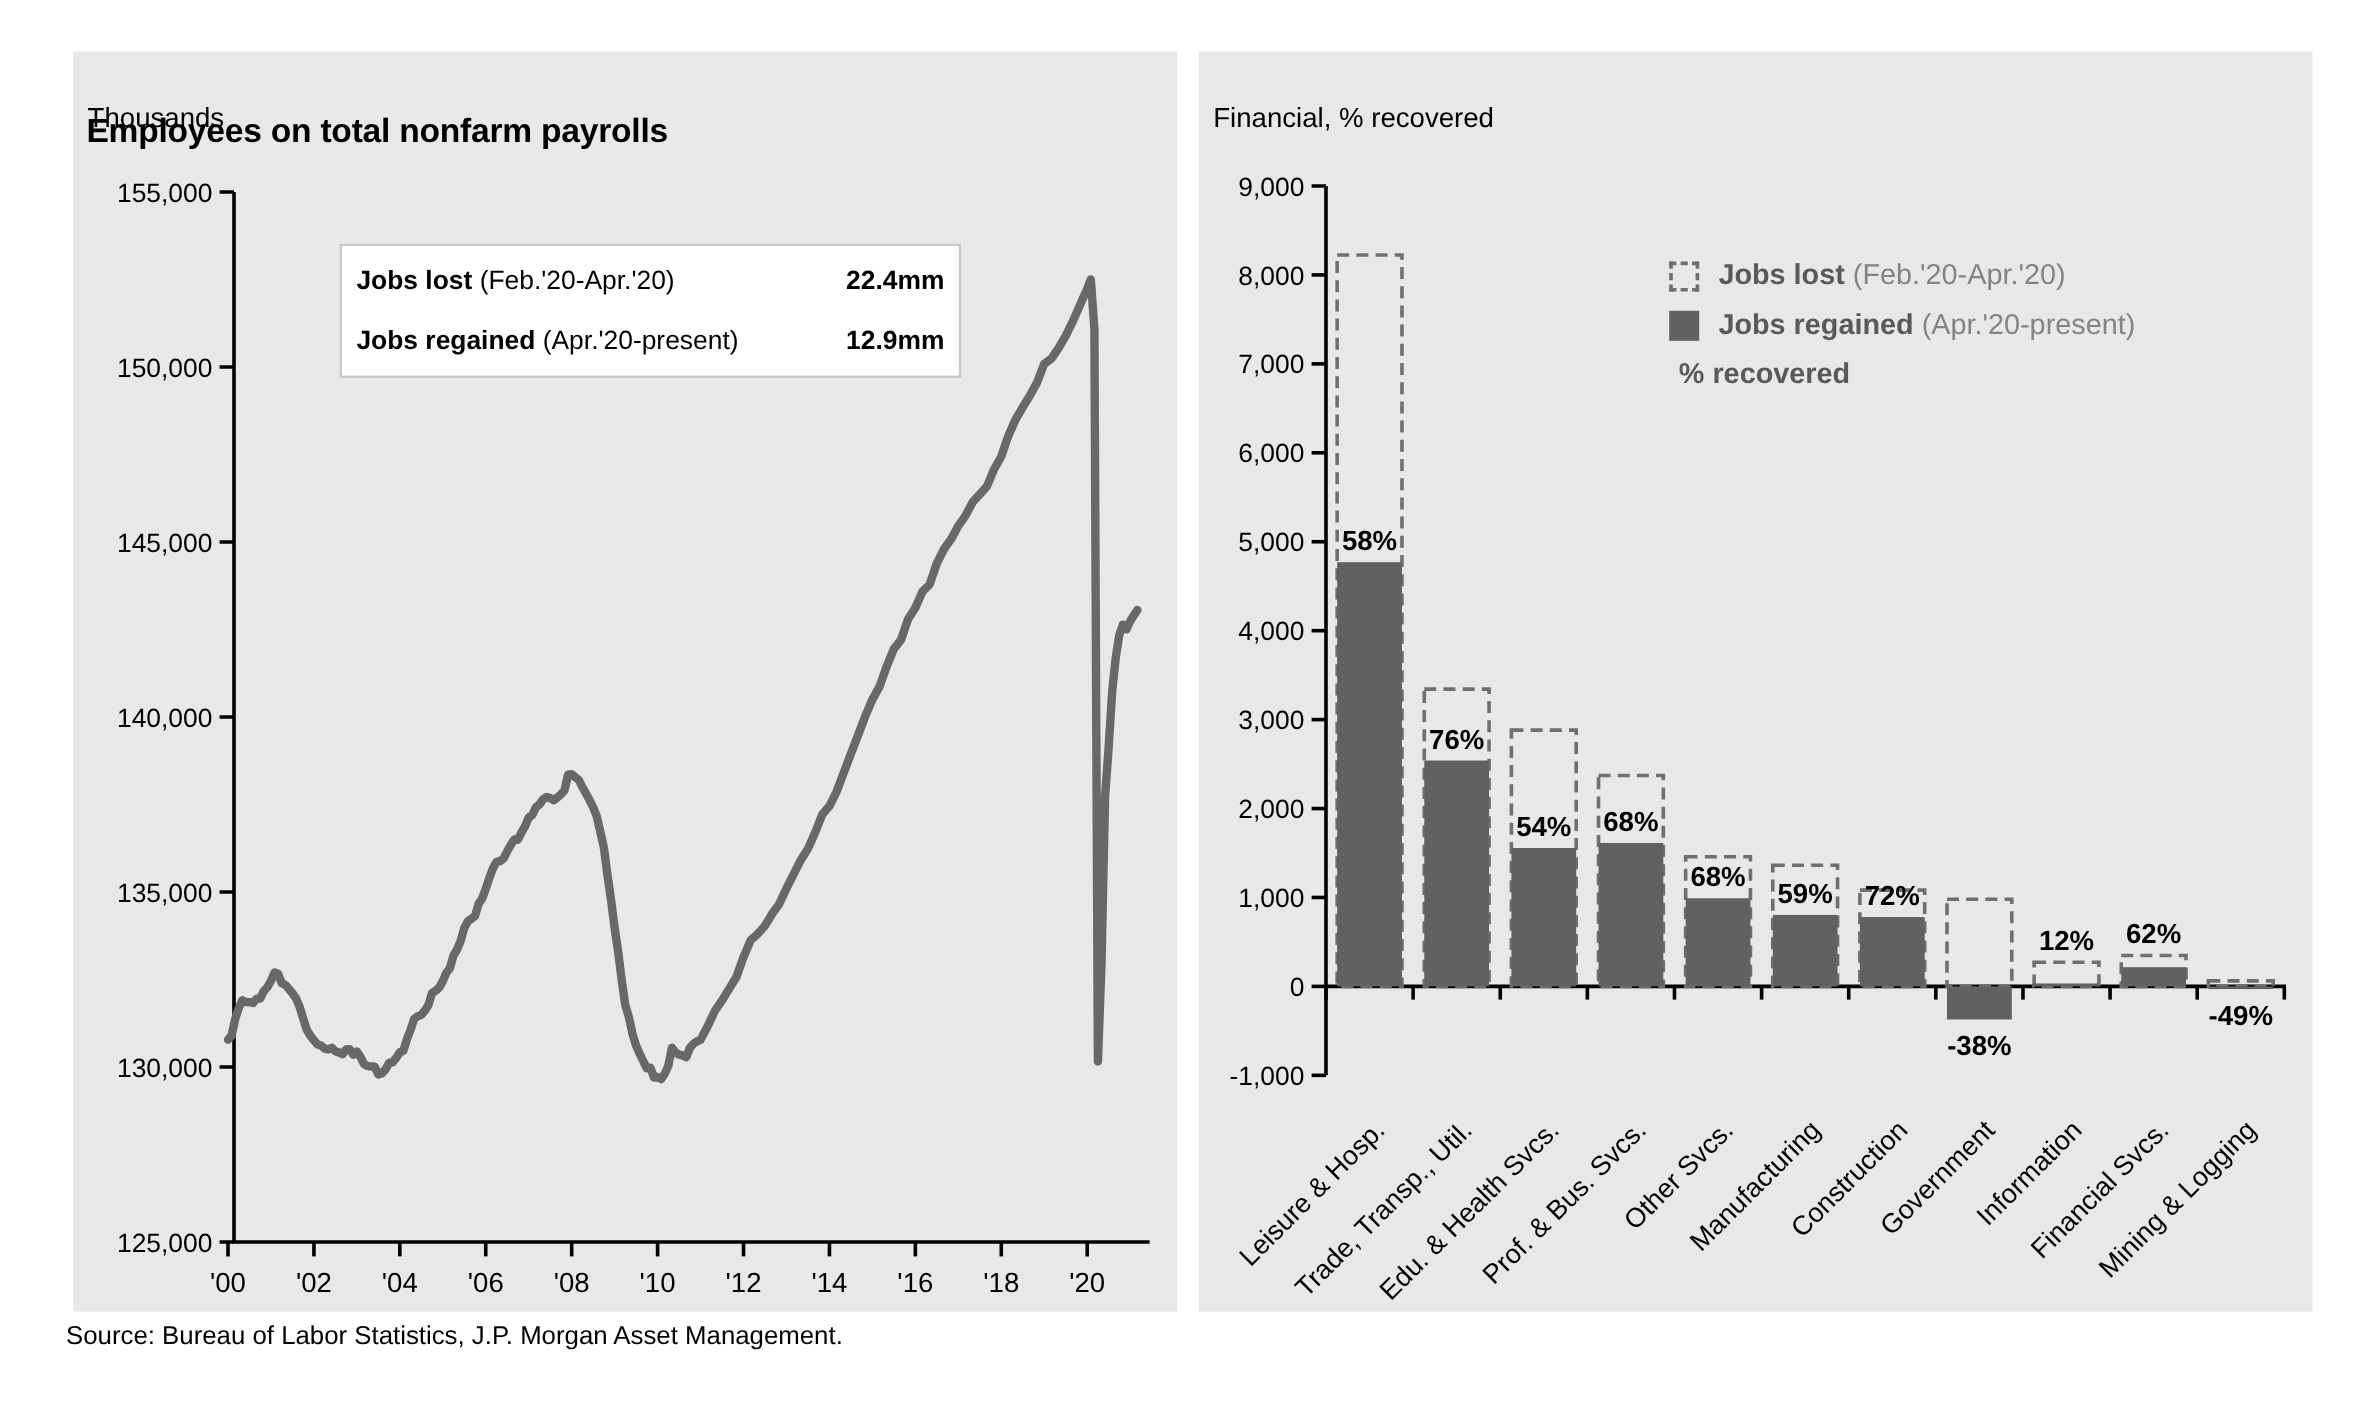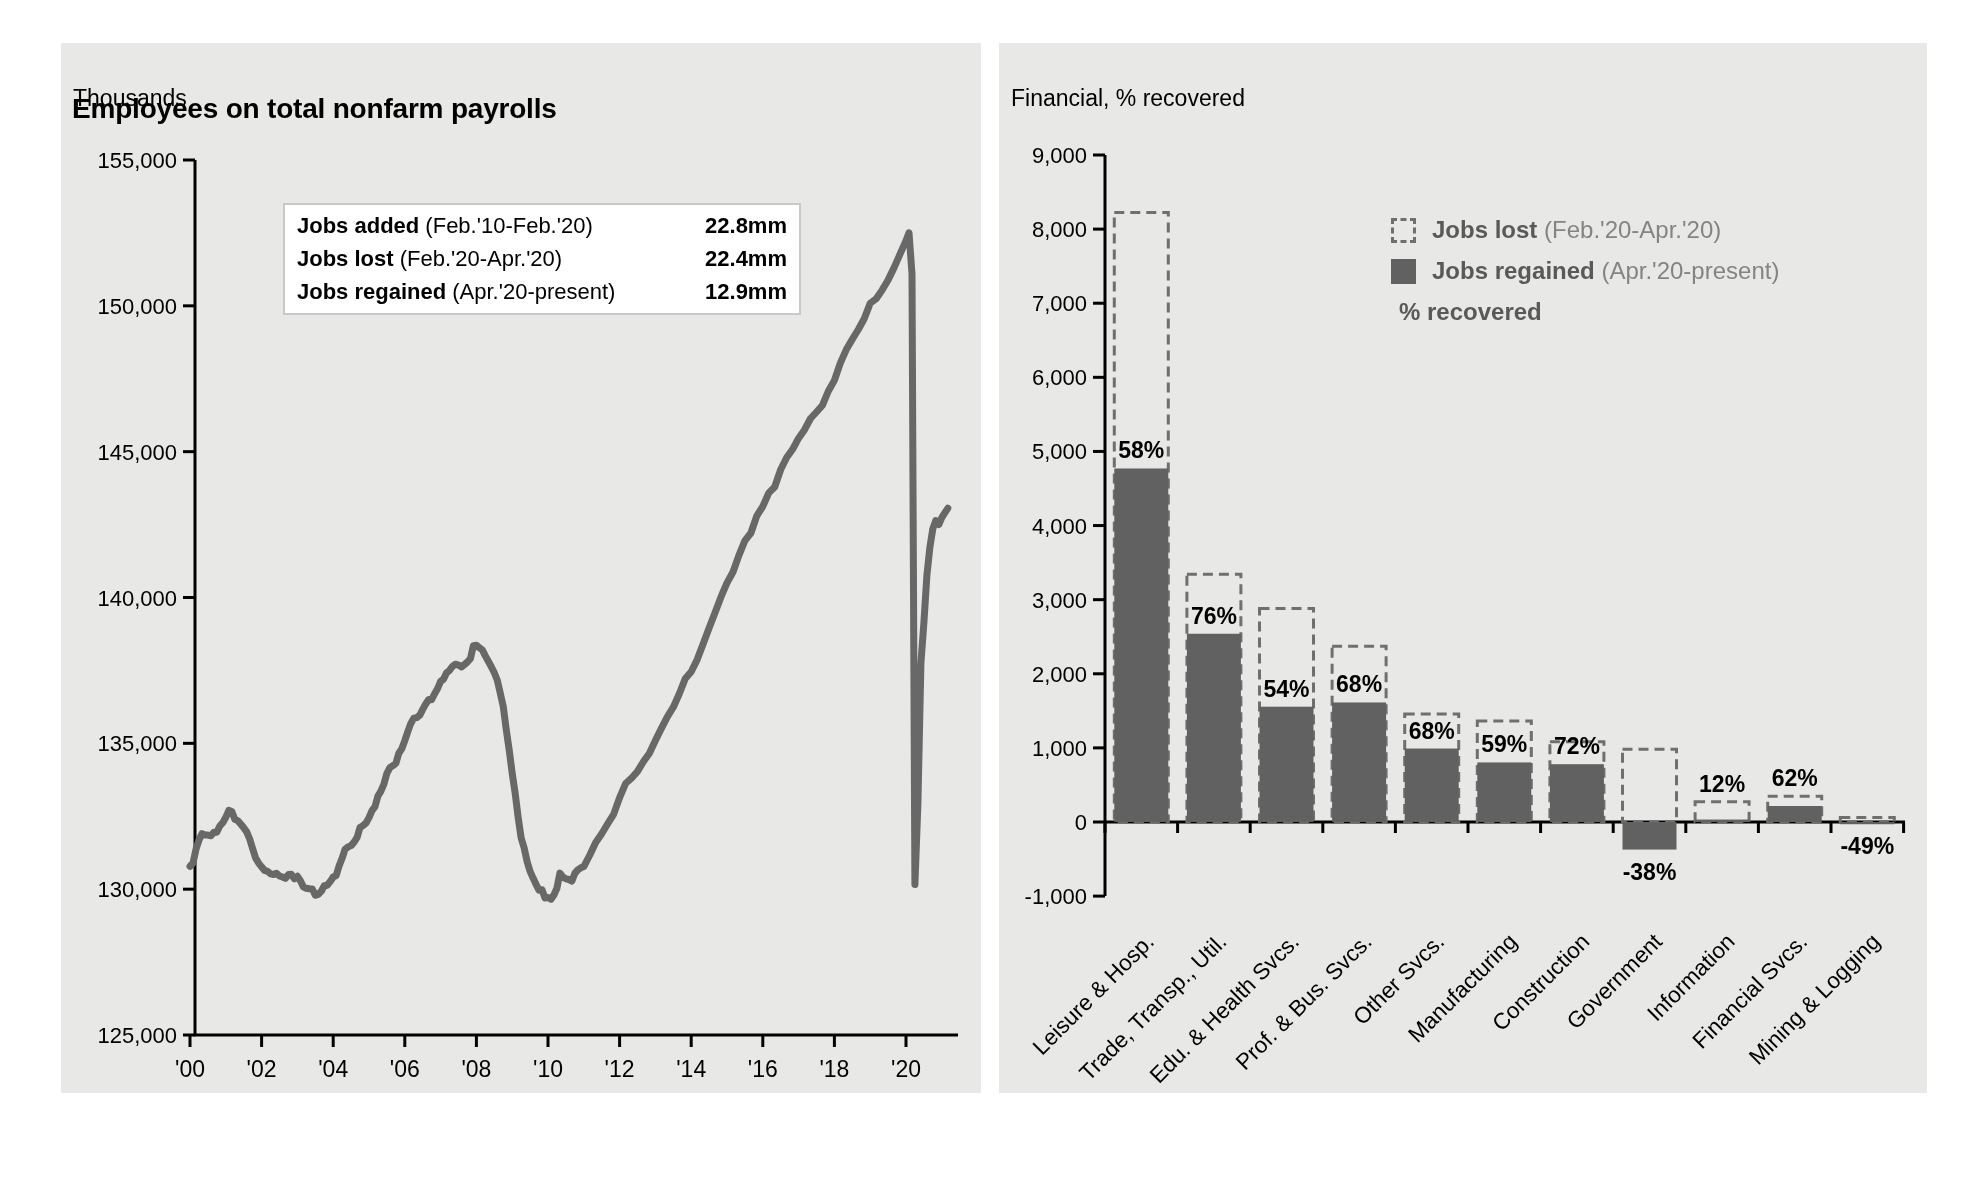--- a/index.html
+++ b/index.html
@@ -72,24 +72,20 @@
           <line x1="701.8" y1="992" x2="701.8" y2="1004" stroke="#000000" stroke-width="3"></line>
           <text x="701.8" y="1034" text-anchor="middle" font-size="23" fill="#000000" font-family="&quot;Liberation Sans&quot;, sans-serif">'16</text>
           <line x1="773.4" y1="992" x2="773.4" y2="1004" stroke="#000000" stroke-width="3"></line>
           <text x="773.4" y="1034" text-anchor="middle" font-size="23" fill="#000000" font-family="&quot;Liberation Sans&quot;, sans-serif">'18</text>
           <line x1="845" y1="992" x2="845" y2="1004" stroke="#000000" stroke-width="3"></line>
           <text x="845" y="1034" text-anchor="middle" font-size="23" fill="#000000" font-family="&quot;Liberation Sans&quot;, sans-serif">'20</text>
         </g>
         <polyline points="129.0,823.4 132.0,819.9 135.0,806.2 137.9,797.3 140.9,790.6 143.9,792.0 146.9,792.1 149.9,792.8 152.9,789.2 155.8,789.2 158.8,783.0 161.8,779.7 164.8,774.3 167.8,767.4 170.8,768.5 173.8,776.3 176.7,777.6 179.7,781.0 182.7,784.7 185.7,788.9 188.7,796.1 191.6,805.6 194.6,815.0 197.6,820.1 200.6,823.9 203.6,827.4 206.6,828.3 209.6,830.9 212.5,831.5 215.5,830.2 218.5,833.0 221.5,834.0 224.5,835.4 227.4,831.6 230.4,831.3 233.4,835.9 236.4,833.3 239.4,837.7 242.4,843.9 245.3,845.3 248.3,845.8 251.3,846.0 254.3,852.3 257.3,851.4 260.3,848.2 263.3,842.7 266.2,842.2 269.2,838.6 272.2,834.0 275.2,832.6 278.2,822.6 281.1,815.3 284.1,806.2 287.1,803.9 290.1,802.6 293.1,799.1 296.1,794.4 299.0,784.5 302.0,782.6 305.0,780.0 308.0,774.6 311.0,767.6 314.0,763.6 316.9,753.1 319.9,748.2 322.9,741.1 325.9,730.3 328.9,724.7 331.9,722.7 334.9,720.3 337.8,710.2 340.8,705.8 343.8,697.6 346.8,688.6 349.8,680.4 352.8,675.2 355.7,674.6 358.7,672.3 361.7,666.4 364.7,661.0 367.7,656.5 370.6,656.8 373.6,650.7 376.6,645.5 379.6,638.4 382.6,636.1 385.6,629.7 388.5,627.4 391.5,623.3 394.5,621.2 397.5,622.1 400.5,623.9 403.5,621.5 406.4,619.0 409.4,615.7 412.4,602.6 415.4,602.2 418.4,604.7 421.4,607.0 424.3,612.9 427.3,618.3 430.3,623.7 433.3,629.8 436.3,637.2 439.3,650.3 442.3,663.8 445.2,686.3 448.2,706.9 451.2,730.2 454.2,750.6 457.2,774.7 460.1,794.7 463.1,804.7 466.1,818.6 469.1,828.4 472.1,835.1 475.1,841.4 478.0,847.3 481.0,846.8 484.0,855.0 487.0,854.4 490.0,856.2 493.0,851.7 495.9,845.2 498.9,830.1 501.9,834.0 504.9,835.8 507.9,836.5 510.9,838.0 513.8,830.4 516.8,826.9 519.8,824.8 522.8,823.6 528.8,812.0 534.7,799.5 540.7,790.7 546.7,780.8 552.6,771.4 558.6,754.6 564.6,740.5 570.5,735.2 576.5,728.4 582.5,718.5 588.4,710.2 594.4,697.4 600.4,685.4 606.3,673.8 612.3,664.2 618.3,650.8 624.2,635.8 630.2,628.7 636.2,616.6 642.1,600.9 648.1,585.1 654.1,569.6 660.0,553.9 666.0,539.9 672.0,529.0 677.9,512.3 683.9,497.7 689.9,490.0 695.8,472.8 701.8,463.4 707.8,449.9 713.7,444.0 719.7,426.5 725.7,414.5 731.6,406.3 737.6,395.2 743.6,386.7 749.5,375.5 755.5,369.0 761.5,362.2 767.4,348.0 773.4,337.4 779.4,319.9 785.3,306.6 791.3,296.3 797.3,286.5 803.2,275.7 809.2,260.2 815.2,255.8 821.1,247.1 827.1,236.9 833.1,224.6 839.0,211.2 845.0,197.7 848.0,189.8 851.0,231.0 853.9,841.5 856.9,761.2 859.9,620.6 862.9,579.5 865.9,532.2 868.9,504.2 871.8,485.9 874.8,477.5 877.8,481.5 880.8,474.7 883.8,469.9 886.8,465.3" fill="none" stroke="#686868" stroke-width="7" stroke-linejoin="round" stroke-linecap="round"></polyline>
       </svg>
     <div class="info-box">
-      <div class="info-row">
-        <span><b>Jobs added</b><span class="paren"> (Feb.'10-Feb.'20)</span></span>
-        <span class="val">22.8mm</span>
-      </div>
       <div class="info-row">
         <span><b>Jobs lost</b><span class="paren"> (Feb.'20-Apr.'20)</span></span>
         <span class="val">22.4mm</span>
       </div>
       <div class="info-row">
         <span><b>Jobs regained</b><span class="paren"> (Apr.'20-present)</span></span>
         <span class="val">12.9mm</span>
       </div>
     </div>
   </section>
@@ -189,15 +185,16 @@
         <span class="swatch solid"></span>
         <span><span class="legend-bold">Jobs regained</span><span class="legend-normal"> (Apr.'20-present)</span></span>
       </div>
       <div class="legend-row">
         <span class="legend-pct">% recovered</span>
       </div>
     </div>
   </section>
 
   <footer>
+    <div>Source: Bureau of Labor Statistics, J.P. Morgan Asset Management.</div>
   </footer>
 
 </div>
 
 </body></html>

